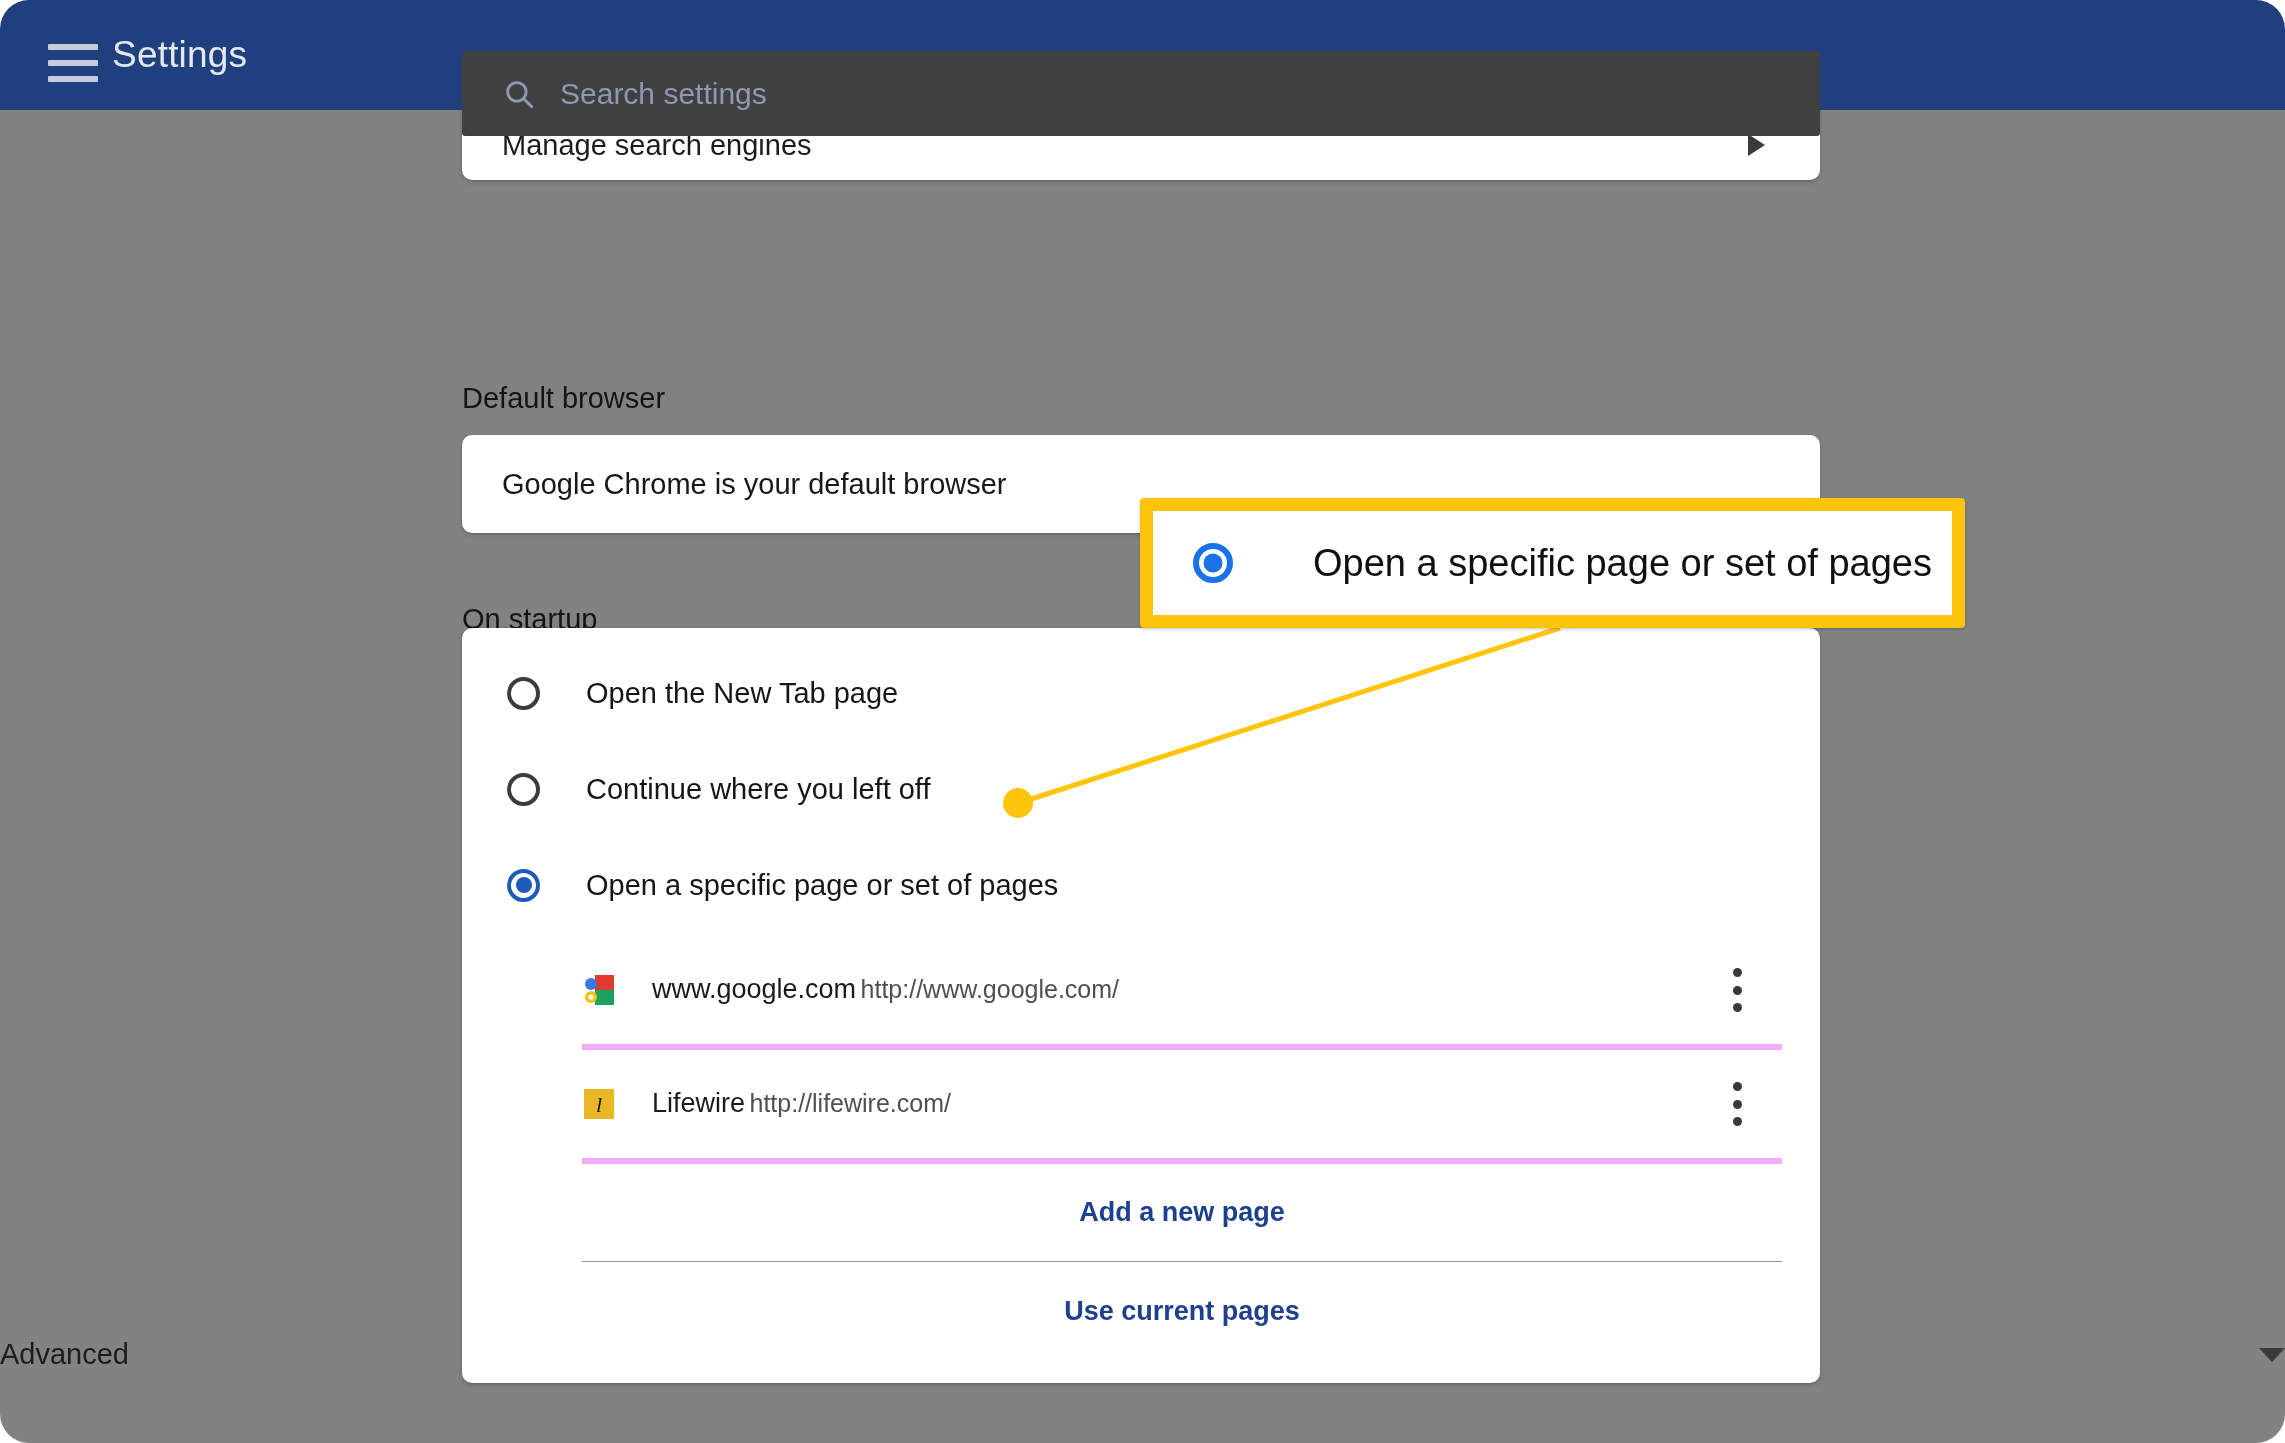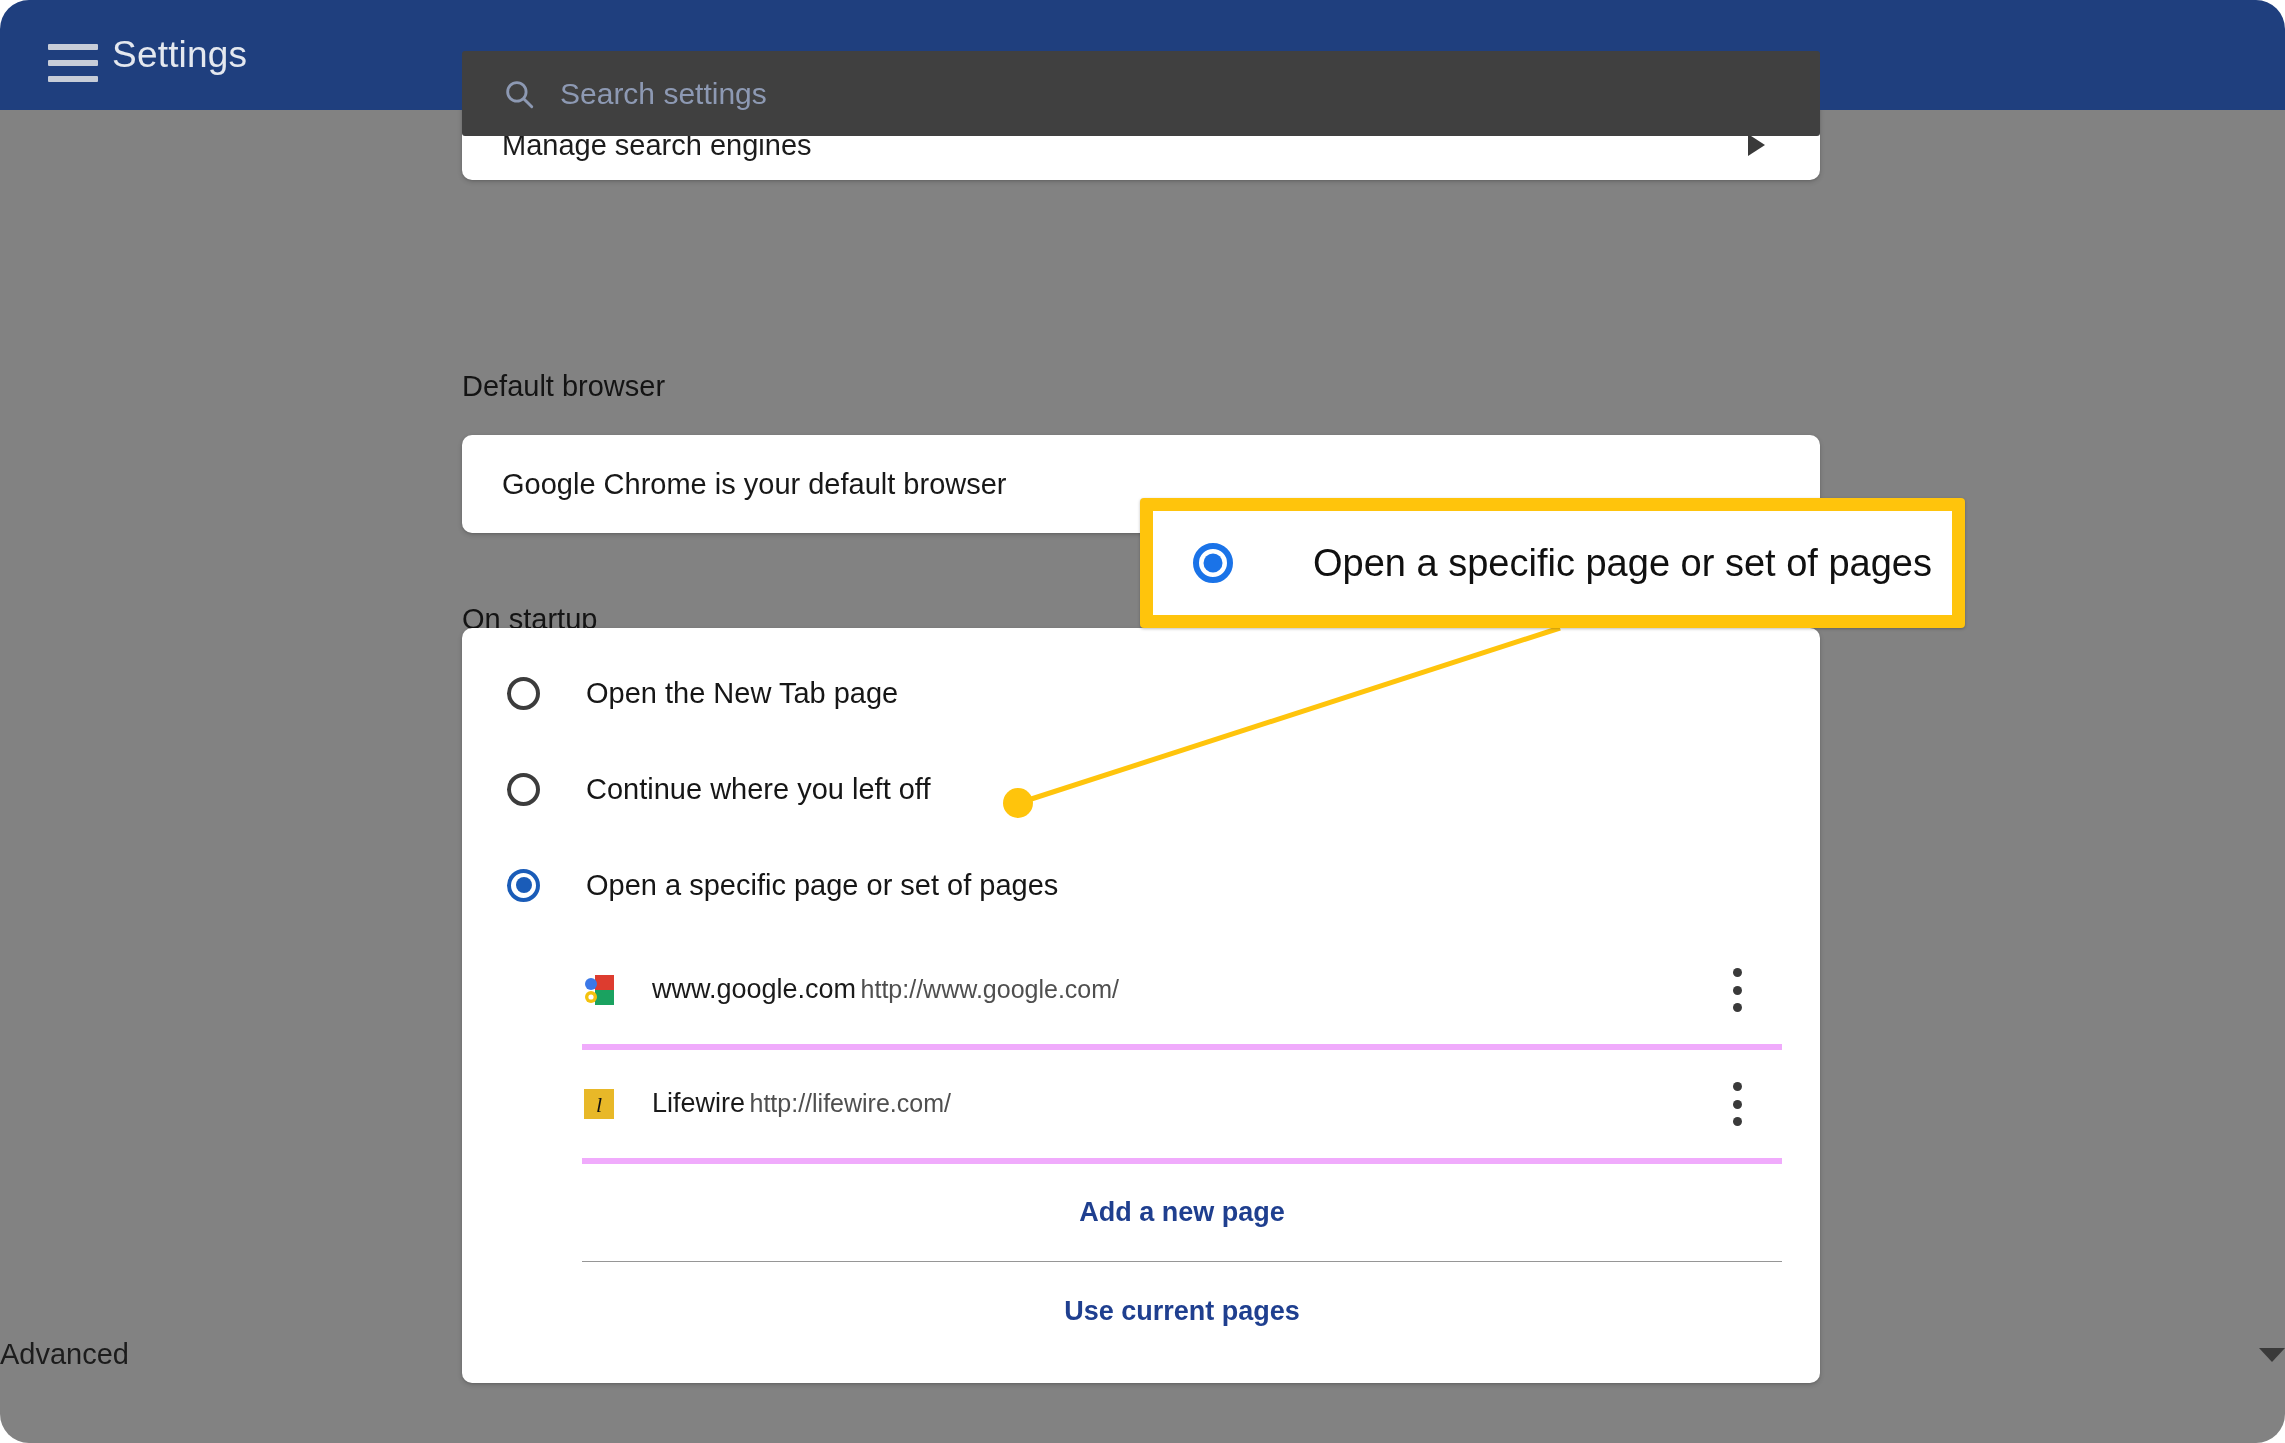--- a/index.html
+++ b/index.html
@@ -99,21 +99,21 @@
     width: 0; height: 0;
     border-left: 17px solid #3a3a3a;
     border-top: 11px solid transparent;
     border-bottom: 11px solid transparent;
   }
 
   .section-heading {
     position: absolute;
     font-size: 29px; color: #141414; white-space: nowrap;
   }
-  .heading-default-browser { left: 462px; top: 260px; }
+  .heading-default-browser { left: 462px; top: 272px; }
   .heading-on-startup      { left: 462px; top: 493px; }
 
   
   .card-default-browser {
     left: 462px; top: 325px;
     width: 1358px; height: 98px;
   }
   .default-browser-text {
     position: absolute; left: 40px; top: 50%;
     transform: translateY(-50%);

